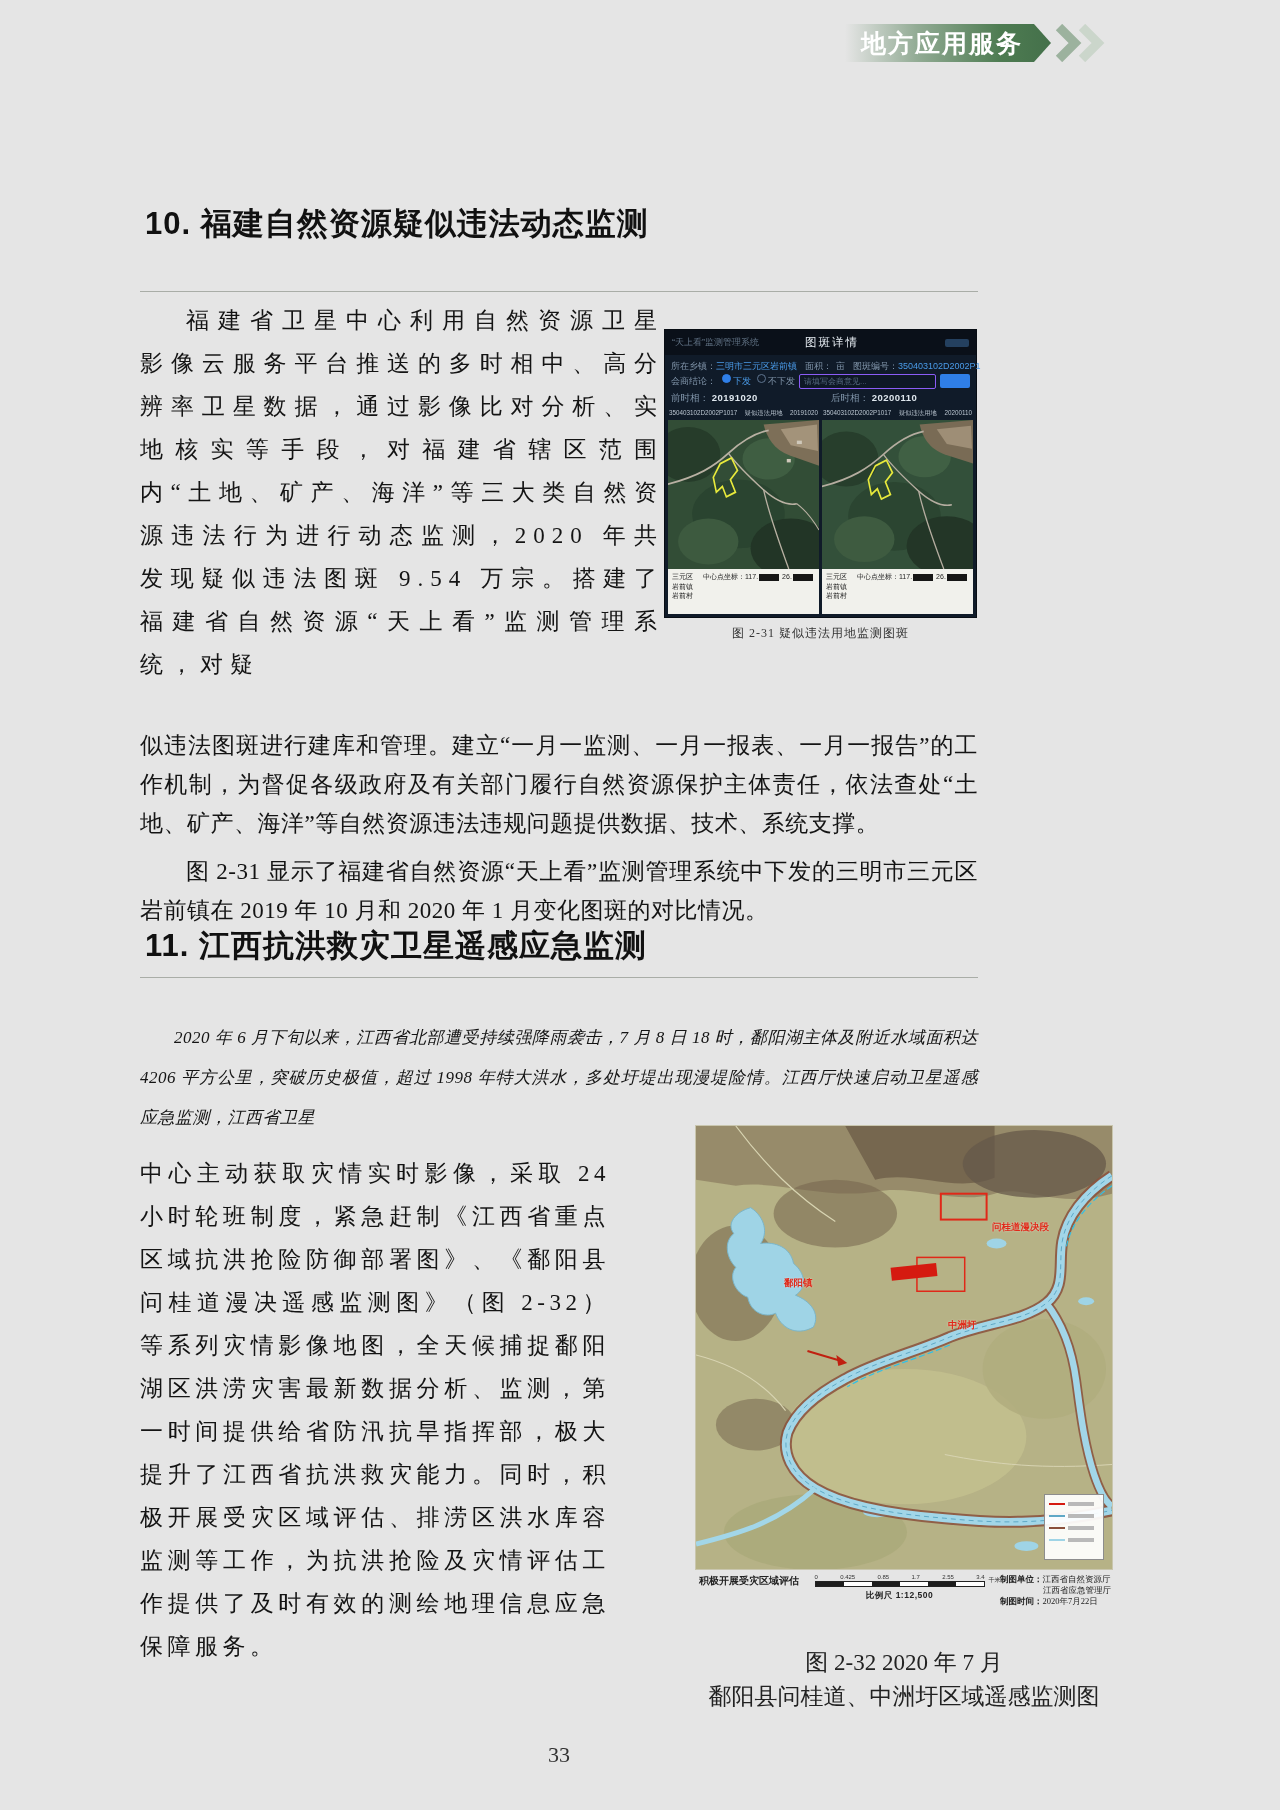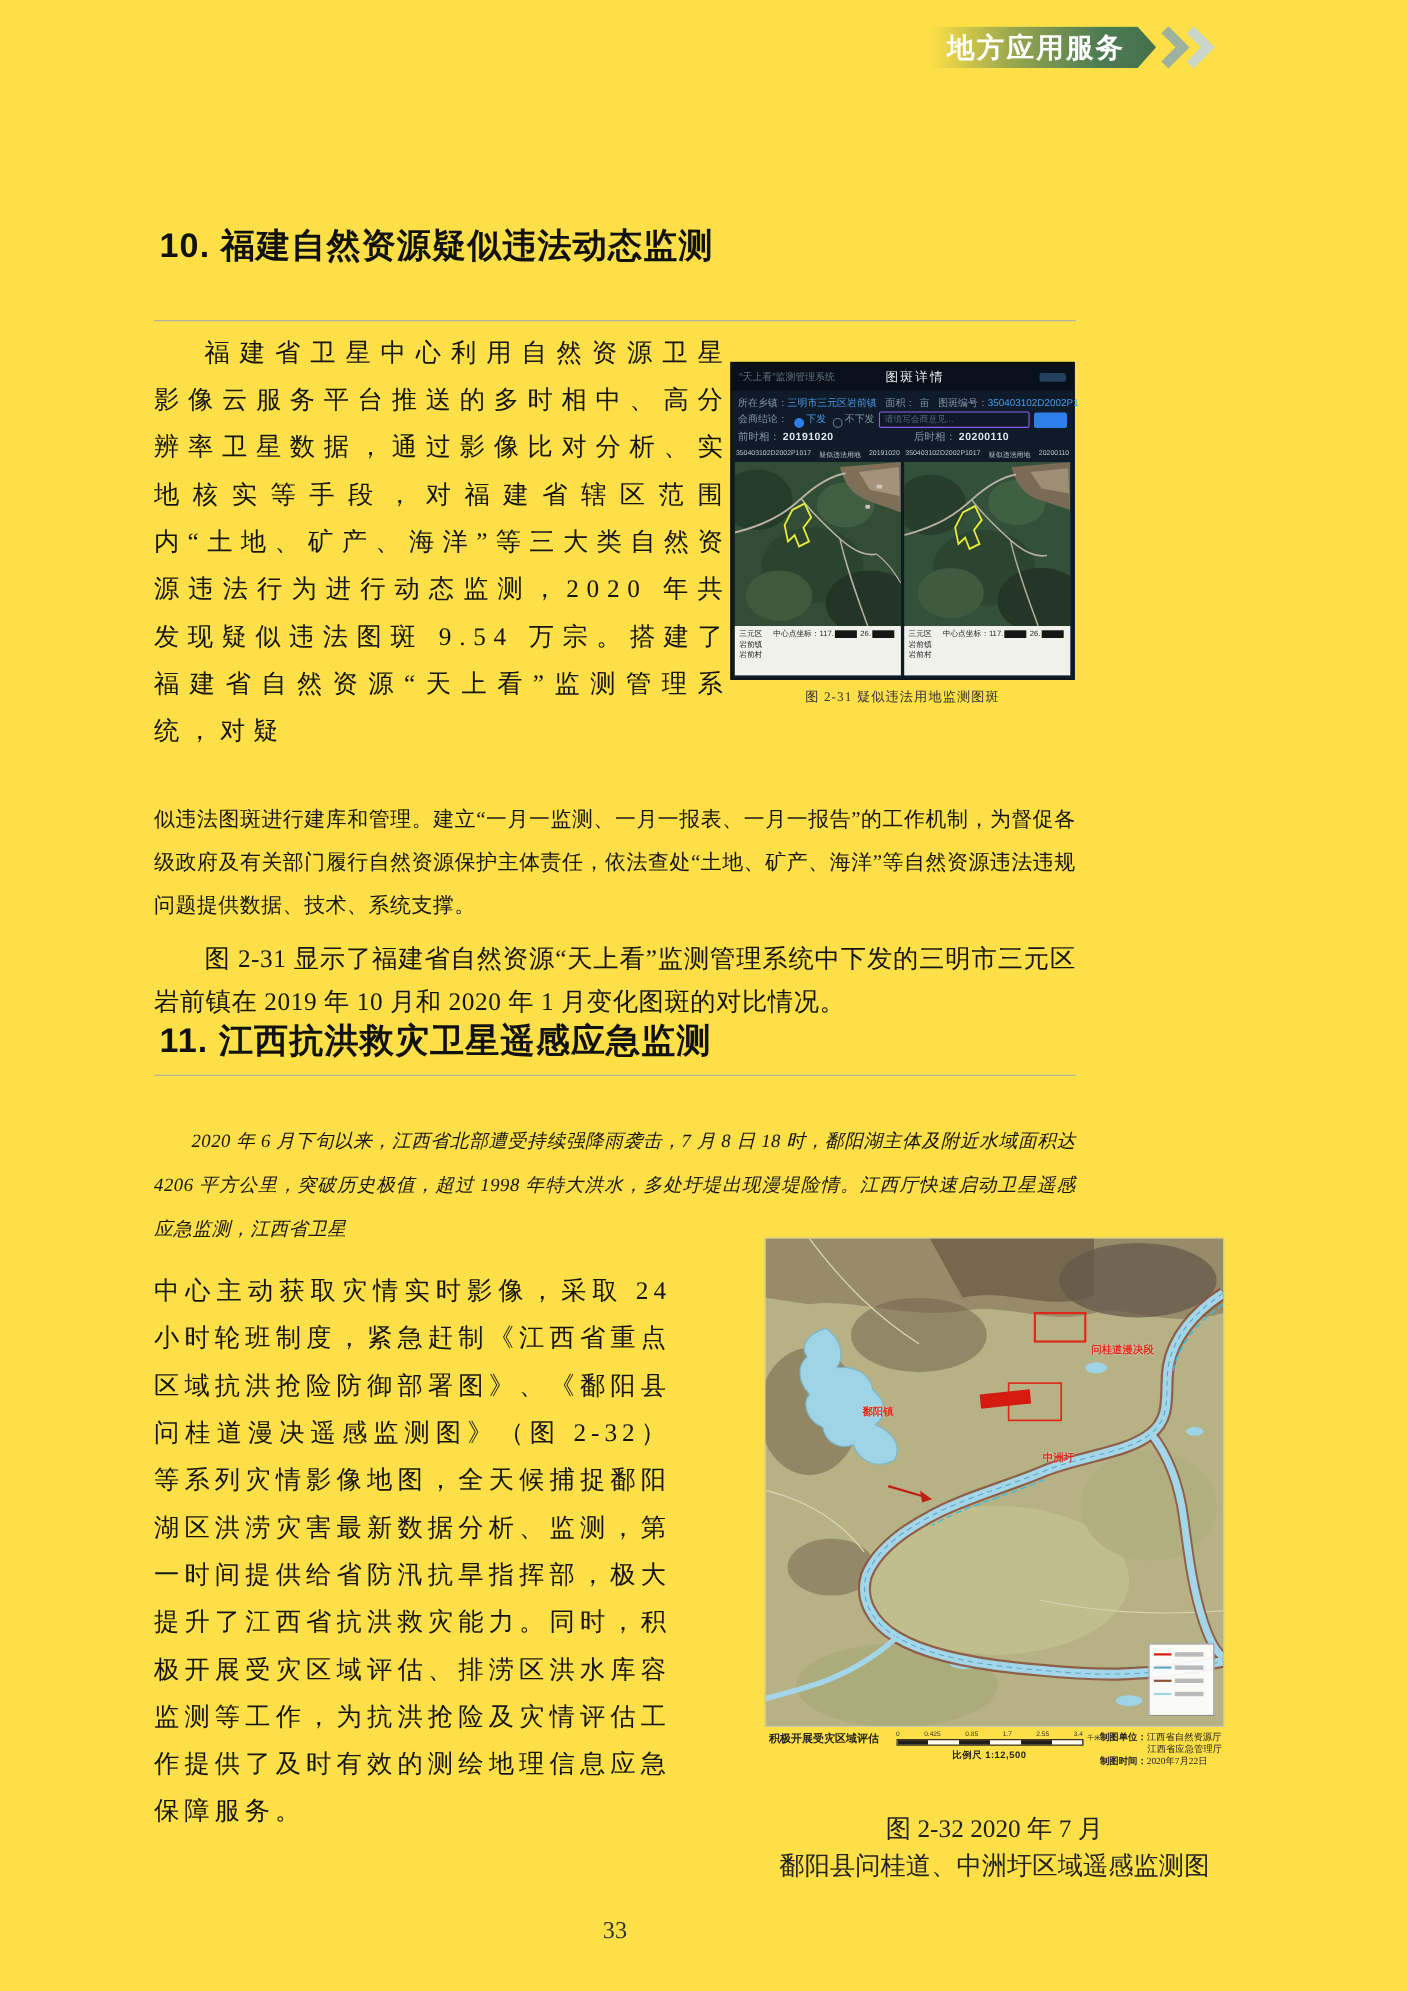--- a/index.html
+++ b/index.html
@@ -1,16 +1,16 @@
 <!DOCTYPE html>
 <html><head>
 <meta charset="utf-8">
 <style>
   html,body{margin:0;padding:0;background:#ffffff;}
-  .page{position:relative;width:1280px;height:1810px;background:#fde047;overflow:hidden;
+  .page{position:relative;width:1280px;height:1810px;background:#e5e5e5;overflow:hidden;
         font-family:"Liberation Serif","DejaVu Serif",serif;color:#1a1a1a;}
 
   
   .banner{position:absolute;left:845px;top:24px;height:38px;display:flex;align-items:center;}
   .banner-bar{width:206px;height:38px;display:flex;align-items:center;justify-content:flex-end;
       padding-right:28px;box-sizing:border-box;
       background:linear-gradient(to right, rgba(78,124,82,0) 0%, rgba(78,124,82,.55) 35%, #4e7c52 75%, #44704a 100%);
       clip-path:polygon(0 0, calc(100% - 17px) 0, 100% 50%, calc(100% - 17px) 100%, 0 100%);}
   .banner-bar span{color:#fff;font-family:"Liberation Sans","DejaVu Sans",sans-serif;
       font-size:25px;font-weight:bold;letter-spacing:2px;white-space:nowrap;}
@@ -21,35 +21,35 @@
       font-size:31px;font-weight:bold;color:#111;letter-spacing:1px;white-space:nowrap;}
   .h10{top:203px;} .h11{top:925px;}
   .rule{position:absolute;left:140px;width:838px;height:1px;background:#a9ada7;}
   .rule10{top:291px;} .rule11{top:977px;}
 
   
   .s10-block{position:absolute;left:140px;top:299px;width:838px;}
   .s11-block{position:absolute;left:140px;top:1018px;width:975px;}
   .para{margin:0;text-align:justify;color:#141414;}
   .pA{width:524px;font-size:23px;line-height:43px;letter-spacing:7px;text-indent:2em;}
-  .pB{width:838px;font-size:19px;line-height:39px;letter-spacing:.5px;margin-top:40px;}
+  .pB{width:838px;font-size:23px;line-height:39px;letter-spacing:.5px;margin-top:40px;}
   .pC{width:838px;font-size:23px;line-height:39px;letter-spacing:.5px;text-indent:2em;margin-top:9px;}
   .pD{width:838px;font-size:17px;line-height:40px;letter-spacing:.5px;text-indent:2em;font-style:italic;}
   .pE{width:470px;font-size:23px;line-height:43px;letter-spacing:4.5px;margin-top:14px;}
 
   
   .fig31{position:absolute;left:524px;top:30px;width:314px;}
   .app{width:313px;height:289px;background:#101b29;border:1px solid #080d14;box-sizing:border-box;
        display:flex;flex-direction:column;font-family:"Liberation Sans","DejaVu Sans",sans-serif;}
   .app-titlebar{height:25px;flex:0 0 25px;background:#0a1019;display:flex;align-items:center;padding:0 7px;}
   .app-systitle{font-size:9px;color:#5f7082;white-space:nowrap;}
   .app-paneltitle{font-size:11.5px;color:#e7edf3;letter-spacing:2px;margin-left:46px;white-space:nowrap;}
   .app-toppill{margin-left:auto;width:24px;height:8px;background:#24405f;border-radius:2px;}
   .app-meta{padding:4px 6px 2px;}
-  .meta-row{display:flex;align-items:flex-end;font-size:9px;line-height:15px;white-space:nowrap;}
+  .meta-row{display:flex;align-items:flex-start;font-size:9px;line-height:15px;white-space:nowrap;}
   .lbl{color:#8296ab;} .val{color:#4a9be8;}
   .blob{display:inline-block;width:18px;height:8px;background:#0a0f16;margin:0 2px;}
   .radio{display:inline-block;width:7px;height:7px;border-radius:50%;border:1px solid #5f7590;margin:0 2px 0 6px;vertical-align:-1px;}
   .radio.on{background:#2f7fe8;border-color:#2f7fe8;}
   .app-input{flex:1;height:13px;margin:0 4px;background:#0e1826;border:1px solid #8b5cf6;border-radius:2px;
       font-size:8px;color:#8aa0b8;padding:0 4px;font-family:"Liberation Sans","DejaVu Sans",sans-serif;}
   .app-input::placeholder{color:#55687e;}
   .app-btn{width:30px;height:14px;background:#2f7fe8;border:none;border-radius:2px;}
   .time-row{position:relative;font-size:9.5px;height:17px;line-height:17px;}
   .time-after{position:absolute;left:160px;top:0;}

